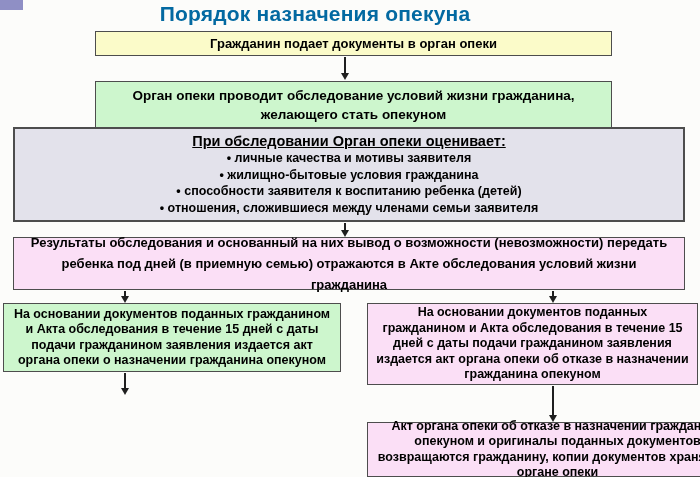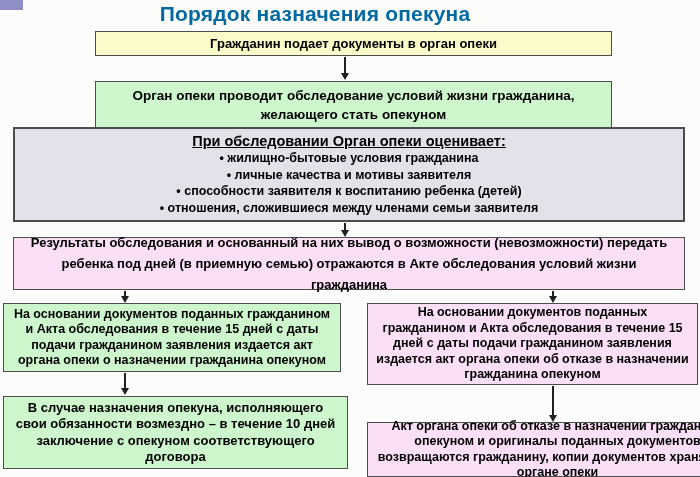--- a/index.html
+++ b/index.html
@@ -87,22 +87,22 @@
 
   <div class="arrow-line" style="left:344px; top:57px; height:17px;"></div>
   <div class="arrow-head" style="left:341px; top:73px;"></div>
 
   <div class="box bg-green box-inspection">
     <span>Орган опеки проводит обследование условий жизни гражданина, желающего стать опекуном</span>
   </div>
 
   <div class="box bg-lavender box-evaluation">
     <div class="heading">При обследовании Орган опеки оценивает:</div>
+    <div class="item">• личные качества и мотивы заявителя</div>
     <div class="item">• жилищно-бытовые условия гражданина</div>
-    <div class="item">• личные качества и мотивы заявителя</div>
     <div class="item">• способности заявителя к воспитанию ребенка (детей)</div>
     <div class="item">• отношения, сложившиеся между членами семьи заявителя</div>
   </div>
 
   <div class="arrow-line" style="left:344px; top:223px; height:8px;"></div>
   <div class="arrow-head" style="left:341px; top:230px;"></div>
 
   <div class="box bg-pink box-act">
     <span>Результаты обследования и основанный на них вывод о возможности (невозможности) передать ребенка под дней (в приемную семью) отражаются в Акте обследования условий жизни гражданина</span>
   </div>
@@ -120,21 +120,18 @@
   <div class="box bg-pink box-refuse">
     <span>На основании документов поданных гражданином и Акта обследования в течение 15 дней с даты подачи гражданином заявления издается акт органа опеки об отказе в назначении гражданина опекуном</span>
   </div>
 
   <div class="arrow-line" style="left:124px; top:373px; height:16px;"></div>
   <div class="arrow-head" style="left:121px; top:388px;"></div>
 
   <div class="arrow-line" style="left:552px; top:386px; height:30px;"></div>
   <div class="arrow-head" style="left:549px; top:415px;"></div>
 
-  <div class="box bg-green box-contract">
-    <span>В случае назначения опекуна, исполняющего свои обязанности возмездно – в течение 10 дней заключение с опекуном соответствующего договора</span>
-  </div>
 
   <div class="box bg-pink box-return">
     <span>Акт органа опеки об отказе в назначении гражданина опекуном и оригиналы поданных документов возвращаются гражданину, копии документов хранятся в органе опеки</span>
   </div>
 
 </div>
 
 </body></html>

